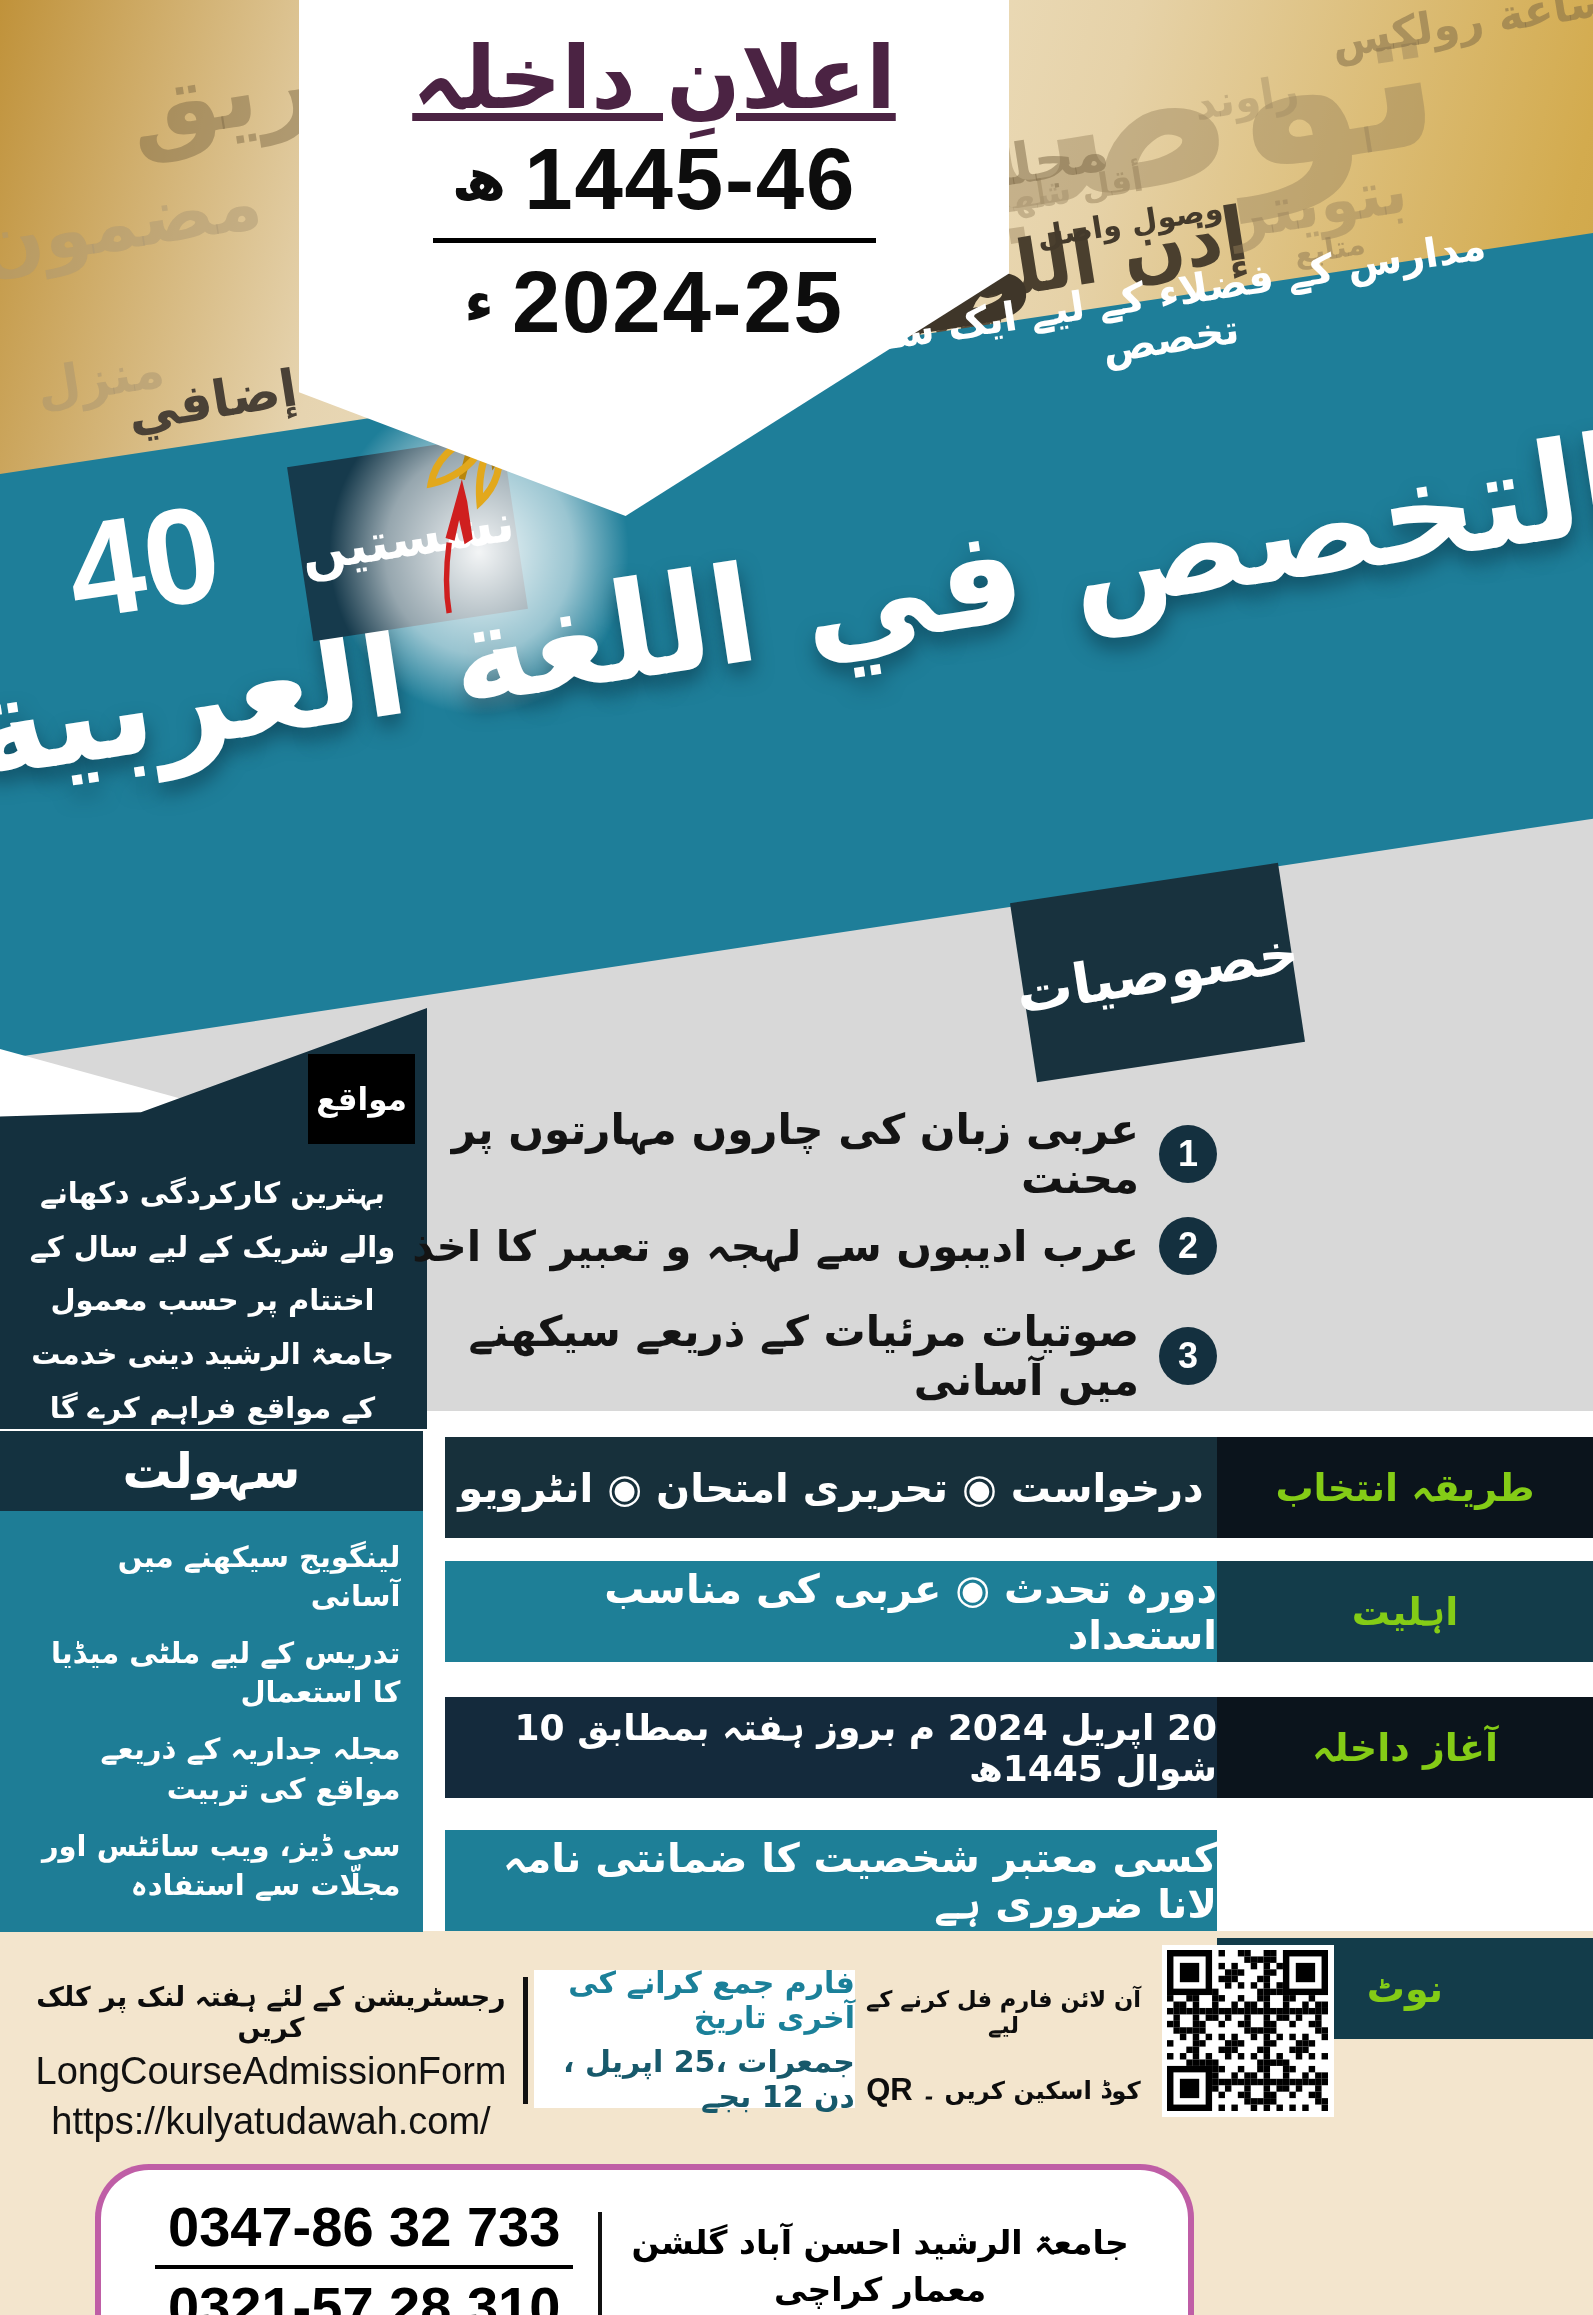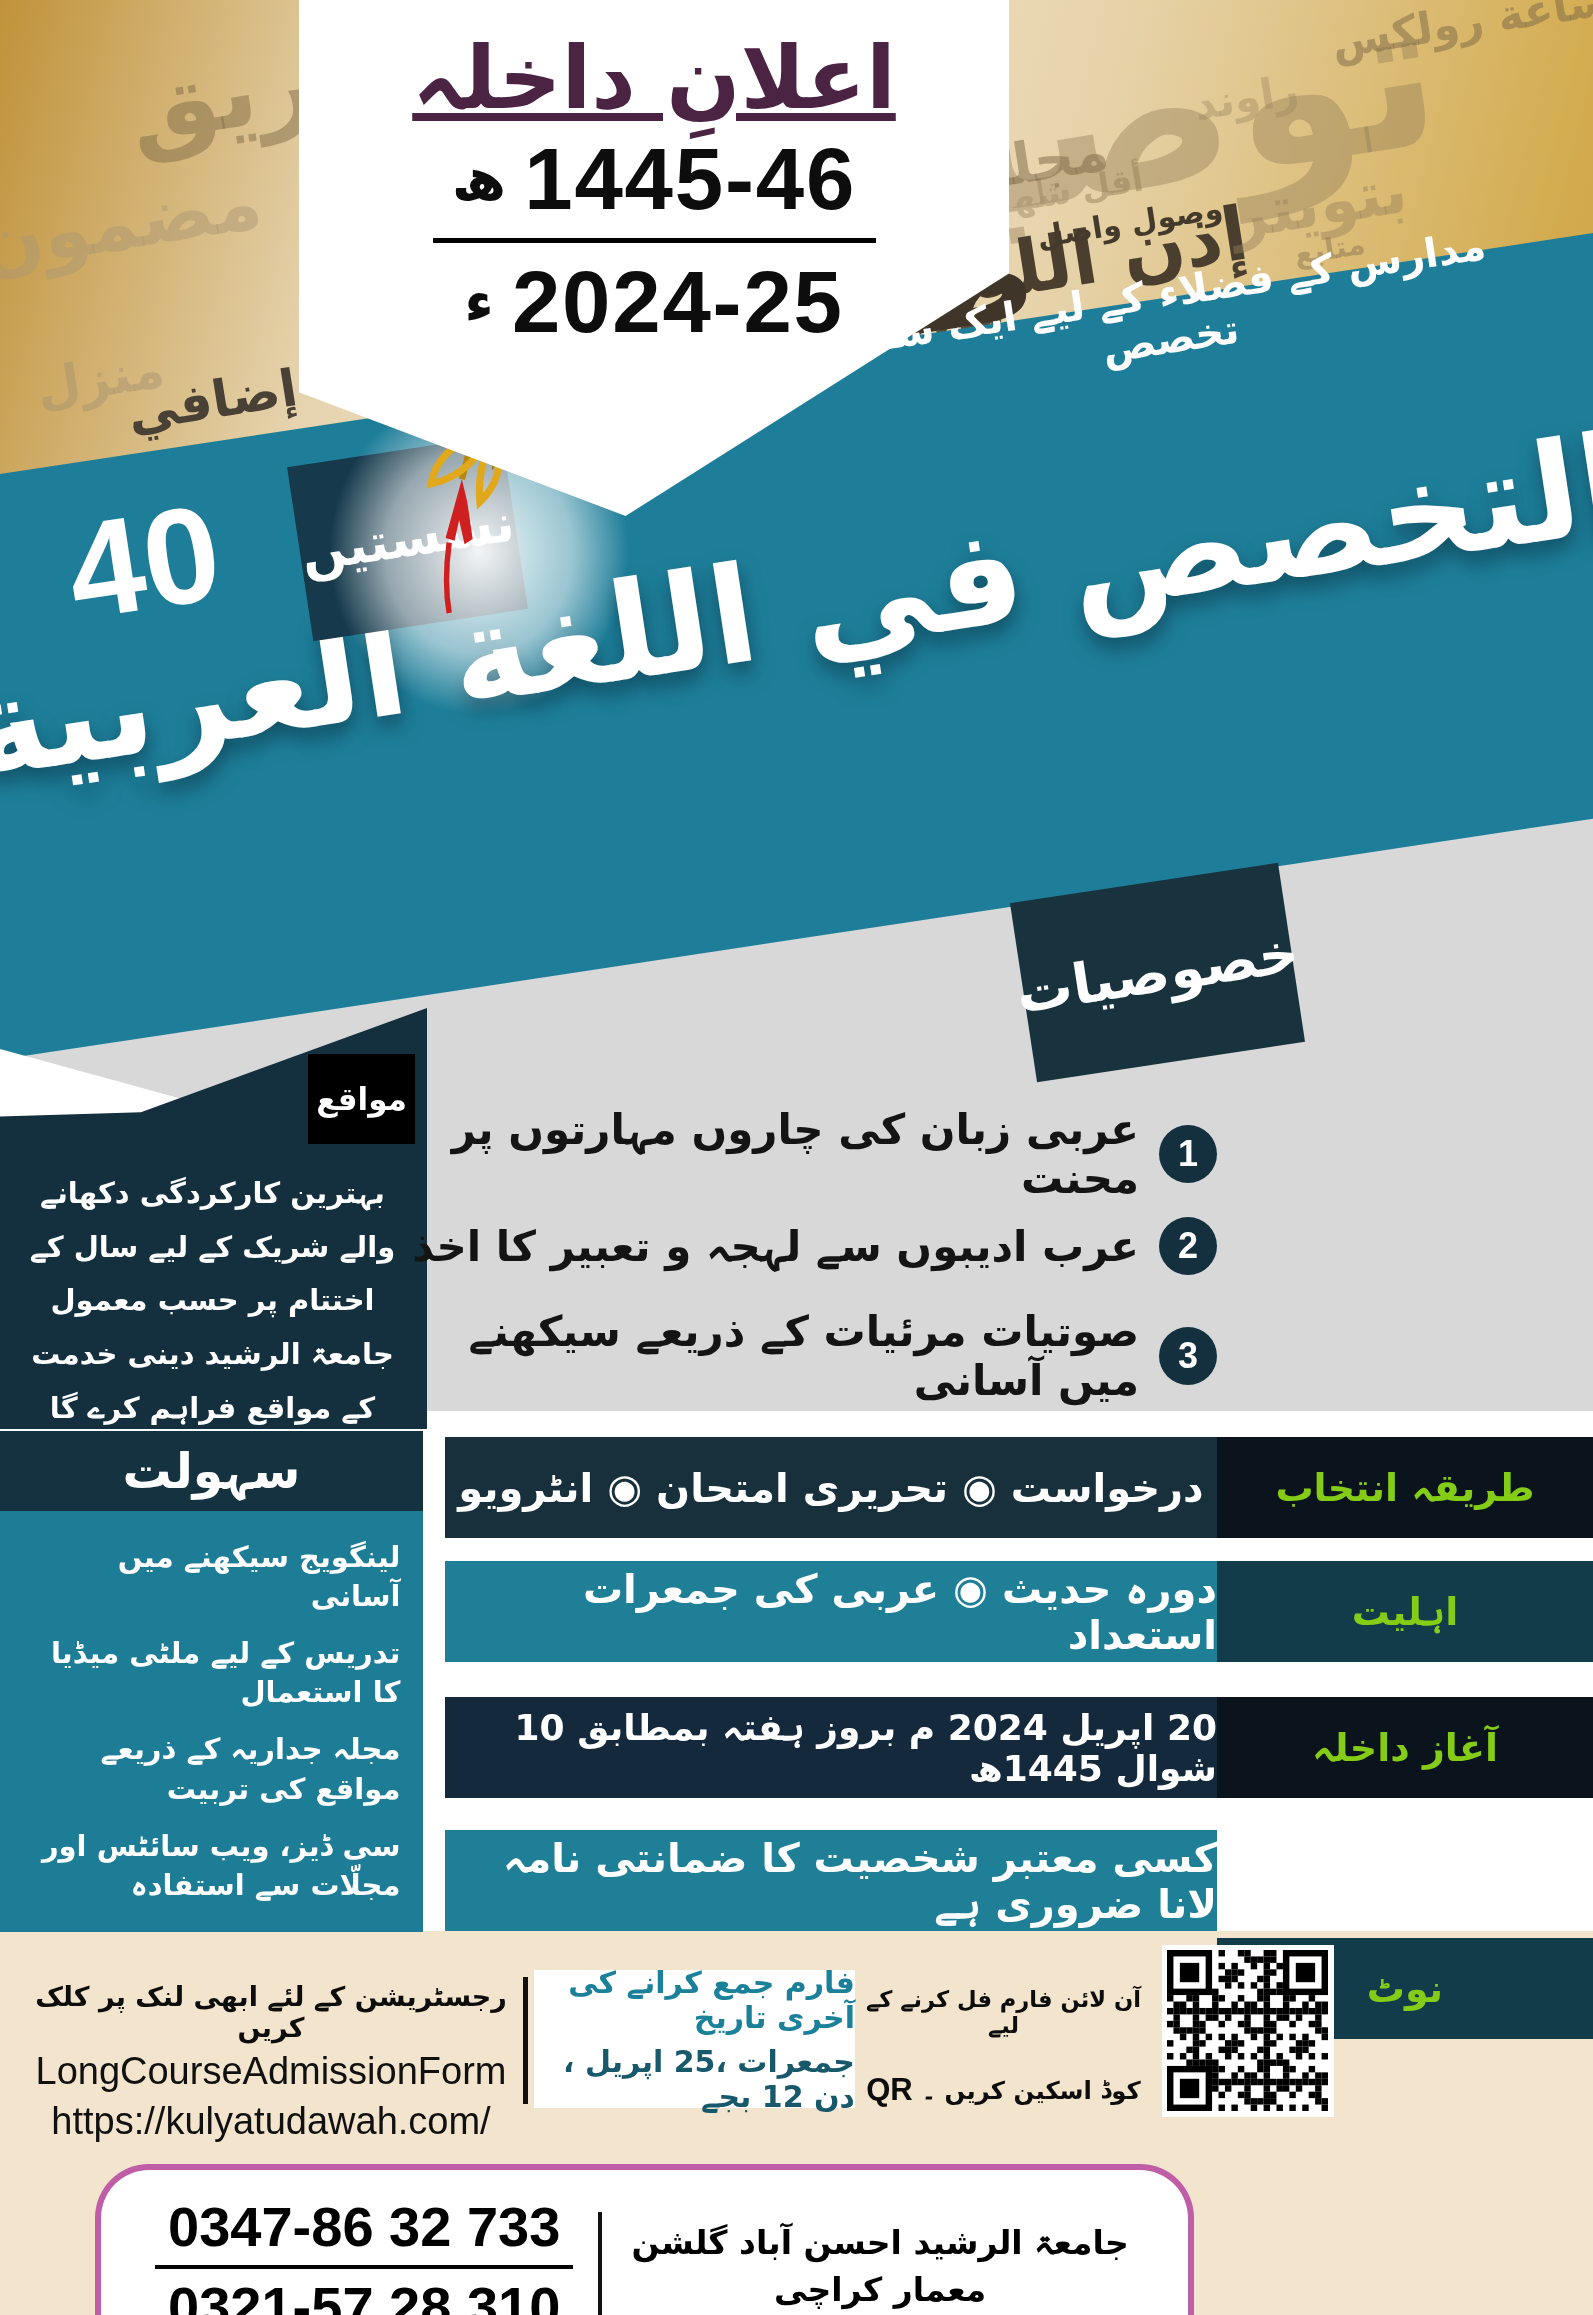--- a/index.html
+++ b/index.html
@@ -197,30 +197,30 @@
   <div id="fac-panel" class="abs">
     <div class="fac-item" dir="rtl">لینگویج سیکھنے میں آسانی</div>
     <div class="fac-item" dir="rtl">تدریس کے لیے ملٹی میڈیا کا استعمال</div>
     <div class="fac-item" dir="rtl">مجلہ جداریہ کے ذریعے مواقع کی تربیت</div>
     <div class="fac-item" dir="rtl">سی ڈیز، ویب سائٹس اور مجلّات سے استفادہ</div>
   </div>
 
   <div class="info-label lbl-dark" style="top:1437px;" dir="rtl">طریقہ انتخاب</div>
   <div class="info-value val-dark1" style="top:1437px;" dir="rtl">درخواست ◉ تحریری امتحان ◉ انٹرویو</div>
   <div class="info-label lbl-teal" style="top:1561px;" dir="rtl">اہلیت</div>
-  <div class="info-value val-teal" style="top:1561px;" dir="rtl">دورہ حدیث ◉ عربی کی جمعرات استعداد</div>
+  <div class="info-value val-teal" style="top:1561px;" dir="rtl">دورہ تحدث ◉ عربی کی مناسب استعداد</div>
   <div class="info-label lbl-dark" style="top:1697px;" dir="rtl">آغاز داخلہ</div>
   <div class="info-value val-dark2" style="top:1697px;font-size:36px;" dir="rtl">20 اپریل 2024 م بروز ہفتہ بمطابق 10 شوال 1445ھ</div>
   <div class="info-label lbl-teal" style="top:1938px;" dir="rtl">نوٹ</div>
   <div class="info-value val-teal" style="top:1830px;" dir="rtl">کسی معتبر شخصیت کا ضمانتی نامہ لانا ضروری ہے</div>
 
   <div id="beige" class="abs"></div>
 
   <div id="reg-block" class="abs">
-    <div id="reg-text" dir="rtl">رجسٹریشن کے لئے ابھی لنک پر کلک کریں</div>
+    <div id="reg-text" dir="rtl">رجسٹریشن کے لئے ہفتہ لنک پر کلک کریں</div>
     <div class="reg-url">LongCourseAdmissionForm</div>
     <div class="reg-url">https://kulyatudawah.com/</div>
   </div>
 
   <div id="deadline-bar" class="abs"></div>
   <div id="deadline-box" class="abs">
     <div id="deadline-l1" dir="rtl">فارم جمع کرانے کی آخری تاریخ</div>
     <div id="deadline-l2" dir="rtl">جمعرات ،25 اپریل ، دن 12 بجے</div>
   </div>
 

